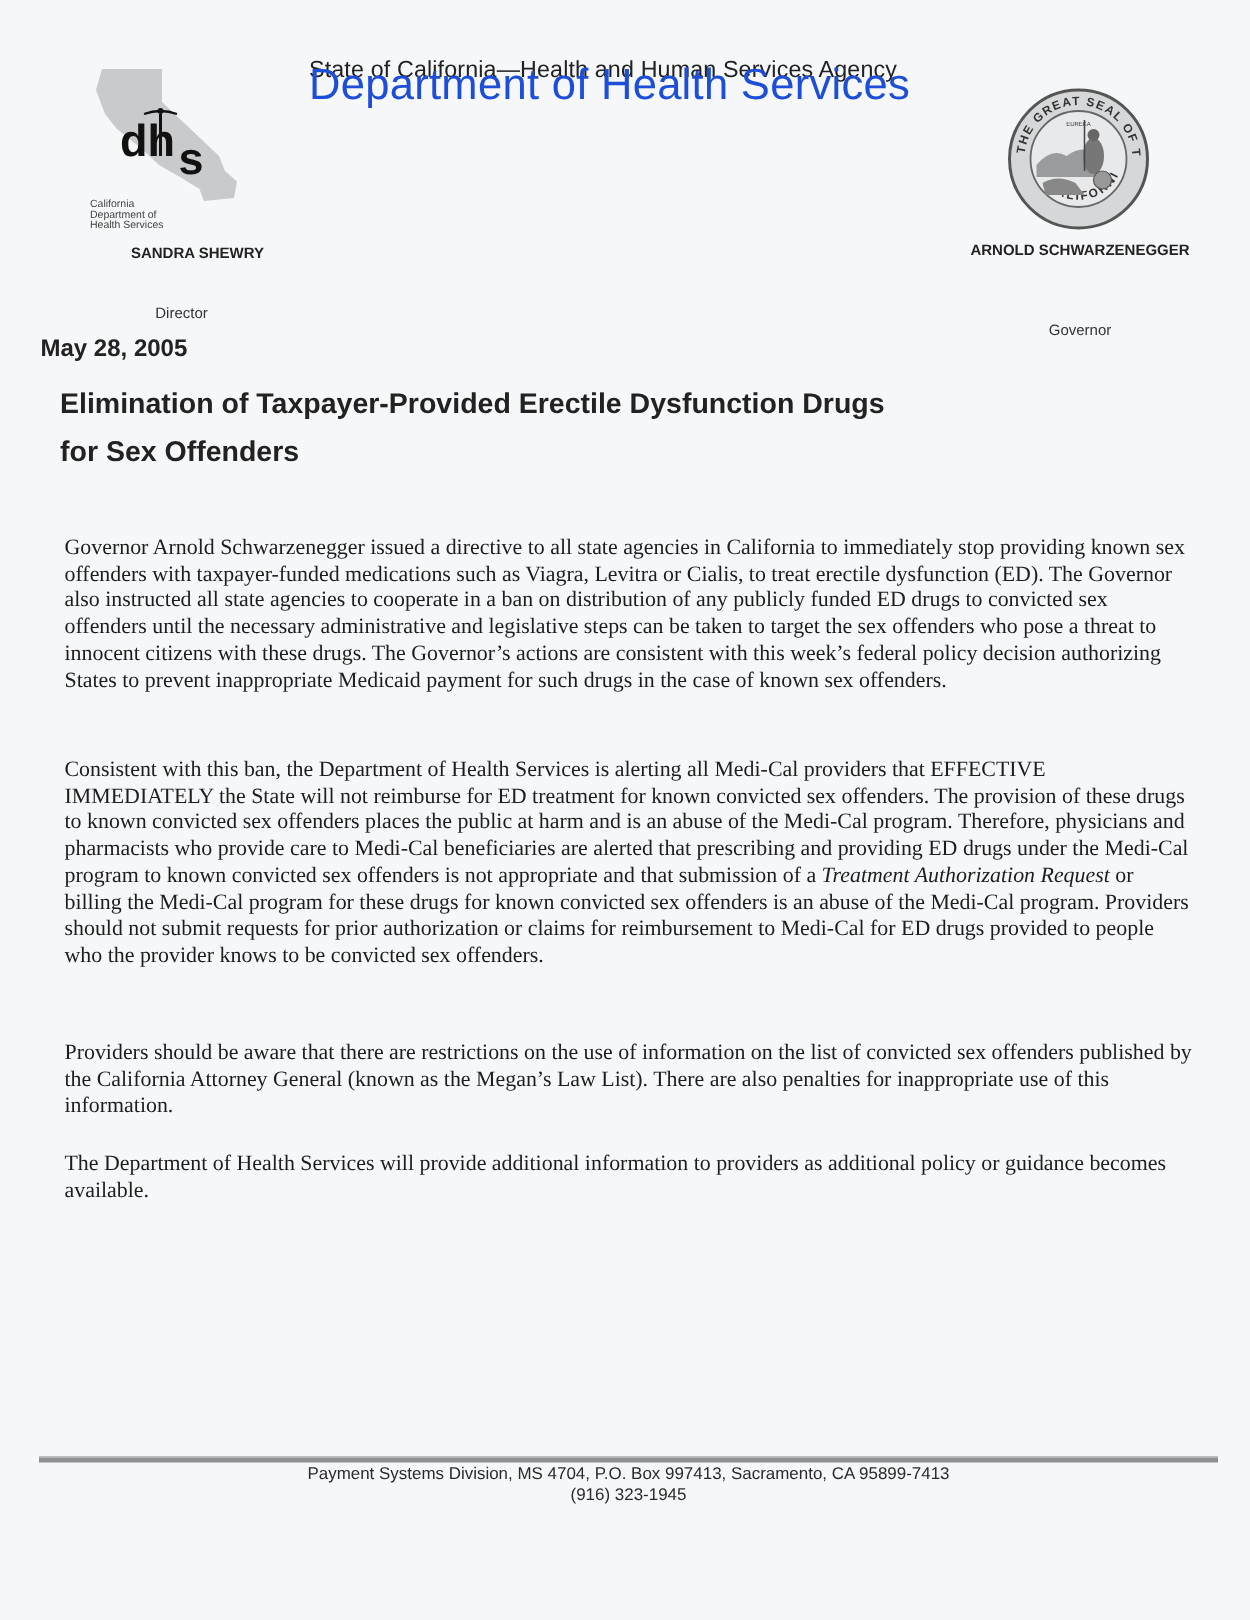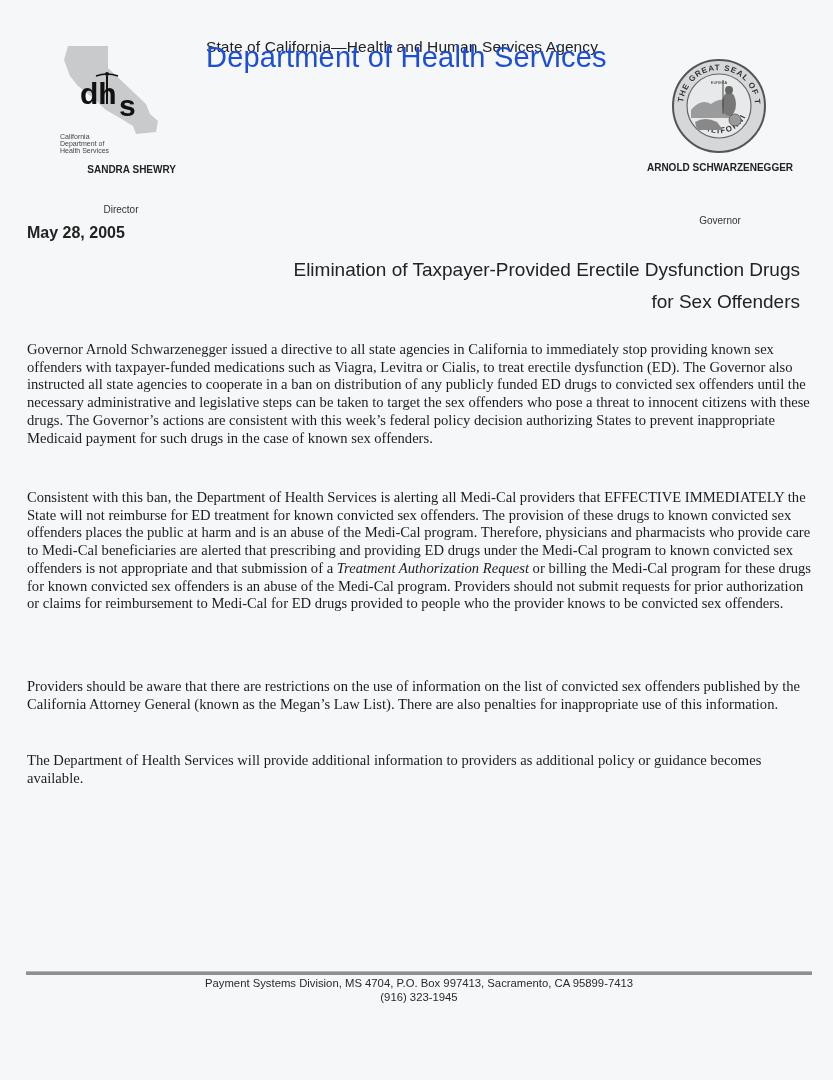--- a/index.html
+++ b/index.html
@@ -47,33 +47,33 @@
     .gov-title {
       position: absolute; left: 620px; top: 175px; width: 200px; text-align: center;
       font-size: 10px; color: #333; margin-top: 40px;
     }
 
     .date {
       position: absolute; left: 27px; top: 224px;
       font-size: 16px; font-weight: bold; color: #222;
     }
     .headline {
-      position: absolute; left: 40px; top: 254px; width: 760px; text-align: right;
-      font-size: 19px; font-weight: normal; color: #222; line-height: 32px;
+      position: absolute; left: 40px; top: 254px; width: 760px; text-align: left;
+      font-size: 19px; font-weight: bold; color: #222; line-height: 32px;
     }
 
     .body {
       position: absolute; left: 27px; width: 785px;
       font-size: 14.6px; line-height: 17.7px; color: #1d1d1d;
     }
     .p1 { top: 341px; }
     .p2 { top: 489px; }
     .p3 { top: 678px; }
     .p4 { top: 752px; }
-    .body p { margin: 0; }
+    .body p { margin: 16px; }
 
     .footer-rule {
       position: absolute; left: 26px; top: 971px; width: 786px; height: 3px;
       background: #8d8f91; border-top: 1px solid #b5b6b8;
     }
     .footer {
       position: absolute; left: 26px; top: 976px; width: 786px; text-align: center;
       font-size: 11.3px; line-height: 14px; color: #2a2a2a;
     }
   </style>

